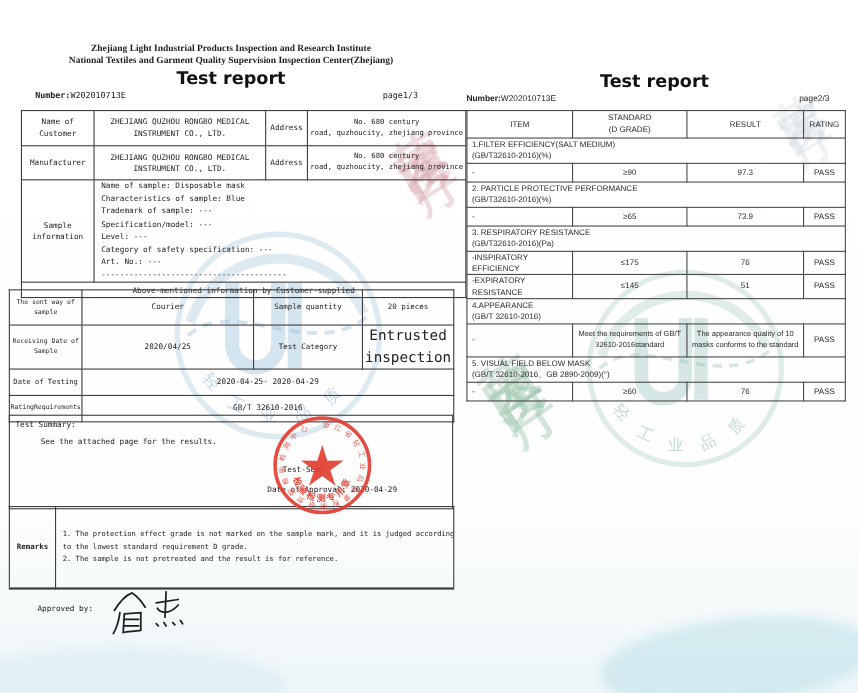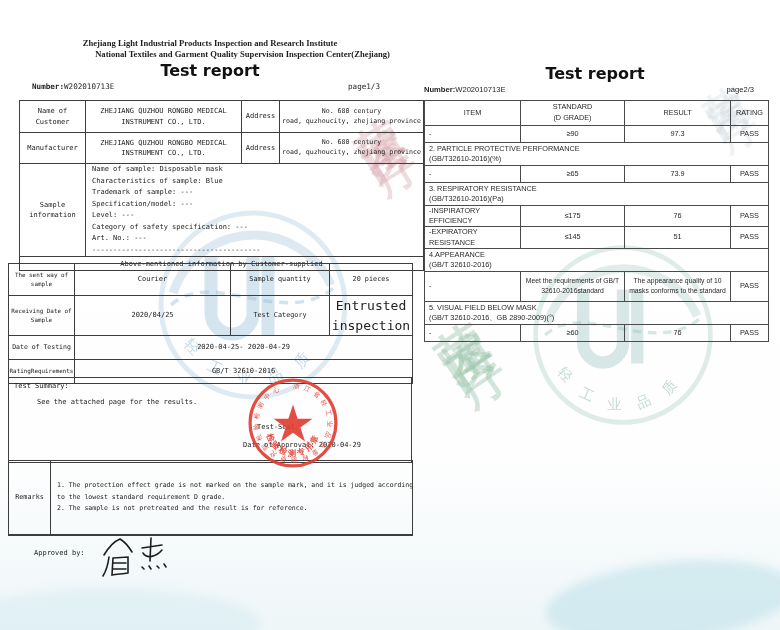--- a/index.html
+++ b/index.html
@@ -77,21 +77,21 @@
 
   <div class="abs blob" style="left:545px;top:562px;width:250px;height:78px;
        background:rgba(182,221,231,.5);transform:rotate(-6deg);"></div>
   <div class="abs blob" style="left:-40px;top:588px;width:300px;height:70px;
        background:rgba(200,230,238,.35);"></div>
 </div>
 
 <div id="doc">
 
   <div class="abs serifb" style="left:30px;top:38px;width:360px;text-align:center;">Zhejiang Light Industrial Products Inspection and Research Institute</div>
-  <div class="abs serifb" style="left:30px;top:49px;width:360px;text-align:right;">National Textiles and Garment Quality Supervision Inspection Center(Zhejiang)</div>
+  <div class="abs serifb" style="left:30px;top:49px;width:360px;text-align:center;">National Textiles and Garment Quality Supervision Inspection Center(Zhejiang)</div>
   <div class="abs bigtitle" style="left:30px;top:61px;width:360px;text-align:center;">Test report</div>
   <div class="abs numrow" style="left:32px;top:82px;width:348px;">
     <span><b>Number:</b><span>W202010713E</span></span>
     <span>page1/3</span>
   </div>
 
   <table class="t abs" style="left:19px;top:100px;width:404px;">
     <colgroup>
         <col style="width:66px">
         <col style="width:156px">
@@ -188,21 +188,21 @@
     </text>
   </svg>
 
   <table class="t abs" style="left:8px;top:460px;width:404px;border-bottom:2px solid #3d3d3d;">
     <colgroup>
         <col style="width:42px">
         <col style="width:362px">
       </colgroup>
     <tbody>
         <tr style="height:74px;">
-      <td style="font-size:6.8px;">Remarks</td>
+      <td style="font-size:6.8px;font-weight:bold;">Remarks</td>
       <td class="pre lt" style="font-size:6.5px;line-height:1.75;">1. The protection effect grade is not marked on the sample mark, and it is judged according
 to the lowest standard requirement D grade.
 2. The sample is not pretreated and the result is for reference.</td>
     </tr>
   </tbody>
     </table>
 
   <div class="abs" style="left:34px;top:549px;font-size:7px;">Approved by:</div>
   <svg class="abs" style="left:98px;top:533px;" width="76" height="48" viewBox="0 0 76 48">
     <g fill="none" stroke="#1e1e1e" stroke-width="1.6" stroke-linecap="round">
@@ -229,20 +229,24 @@
         <col style="width:38px">
       </colgroup>
     <tbody>
         <tr style="height:25px;">
       <td class="c">ITEM</td>
       <td class="c pl">STANDARD
 (D GRADE)</td>
       <td class="c">RESULT</td>
       <td class="c">RATING</td>
     </tr>
+    <tr style="height:23px;">
+          <td class="item" colspan="4">1.FILTER EFFICIENCY(SALT MEDIUM)
+(GB/T32610-2016)(%)</td>
+        </tr>
     <tr style="height:17px;">
       <td class="item">-</td>
       <td class="c">≥90</td>
       <td class="c">97.3</td>
       <td class="c">PASS</td>
     </tr>
     <tr style="height:23px;">
           <td class="item" colspan="4">2. PARTICLE PROTECTIVE PERFORMANCE
 (GB/T32610-2016)(%)</td>
         </tr>

